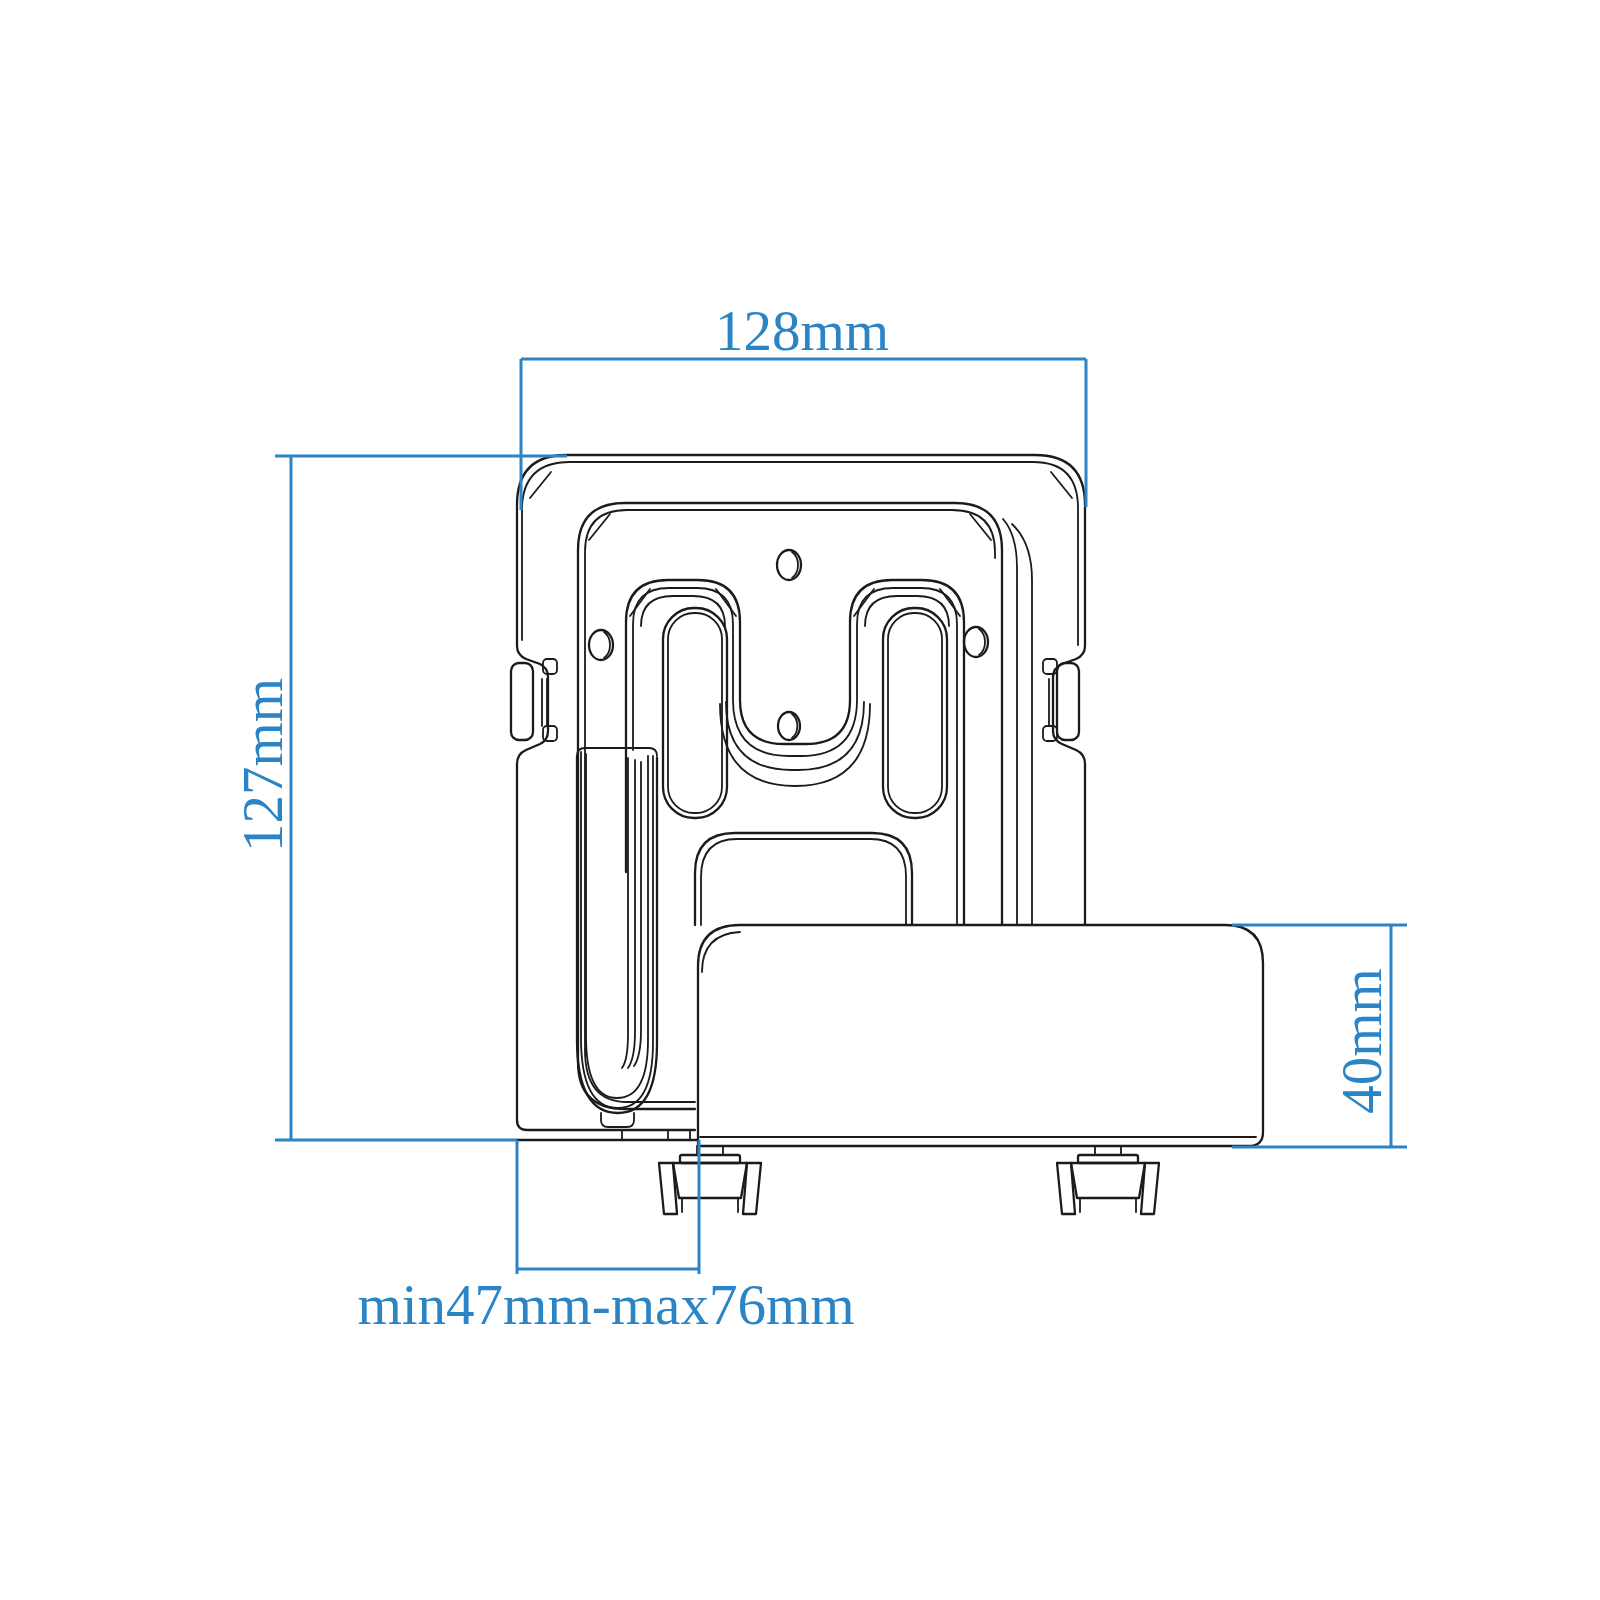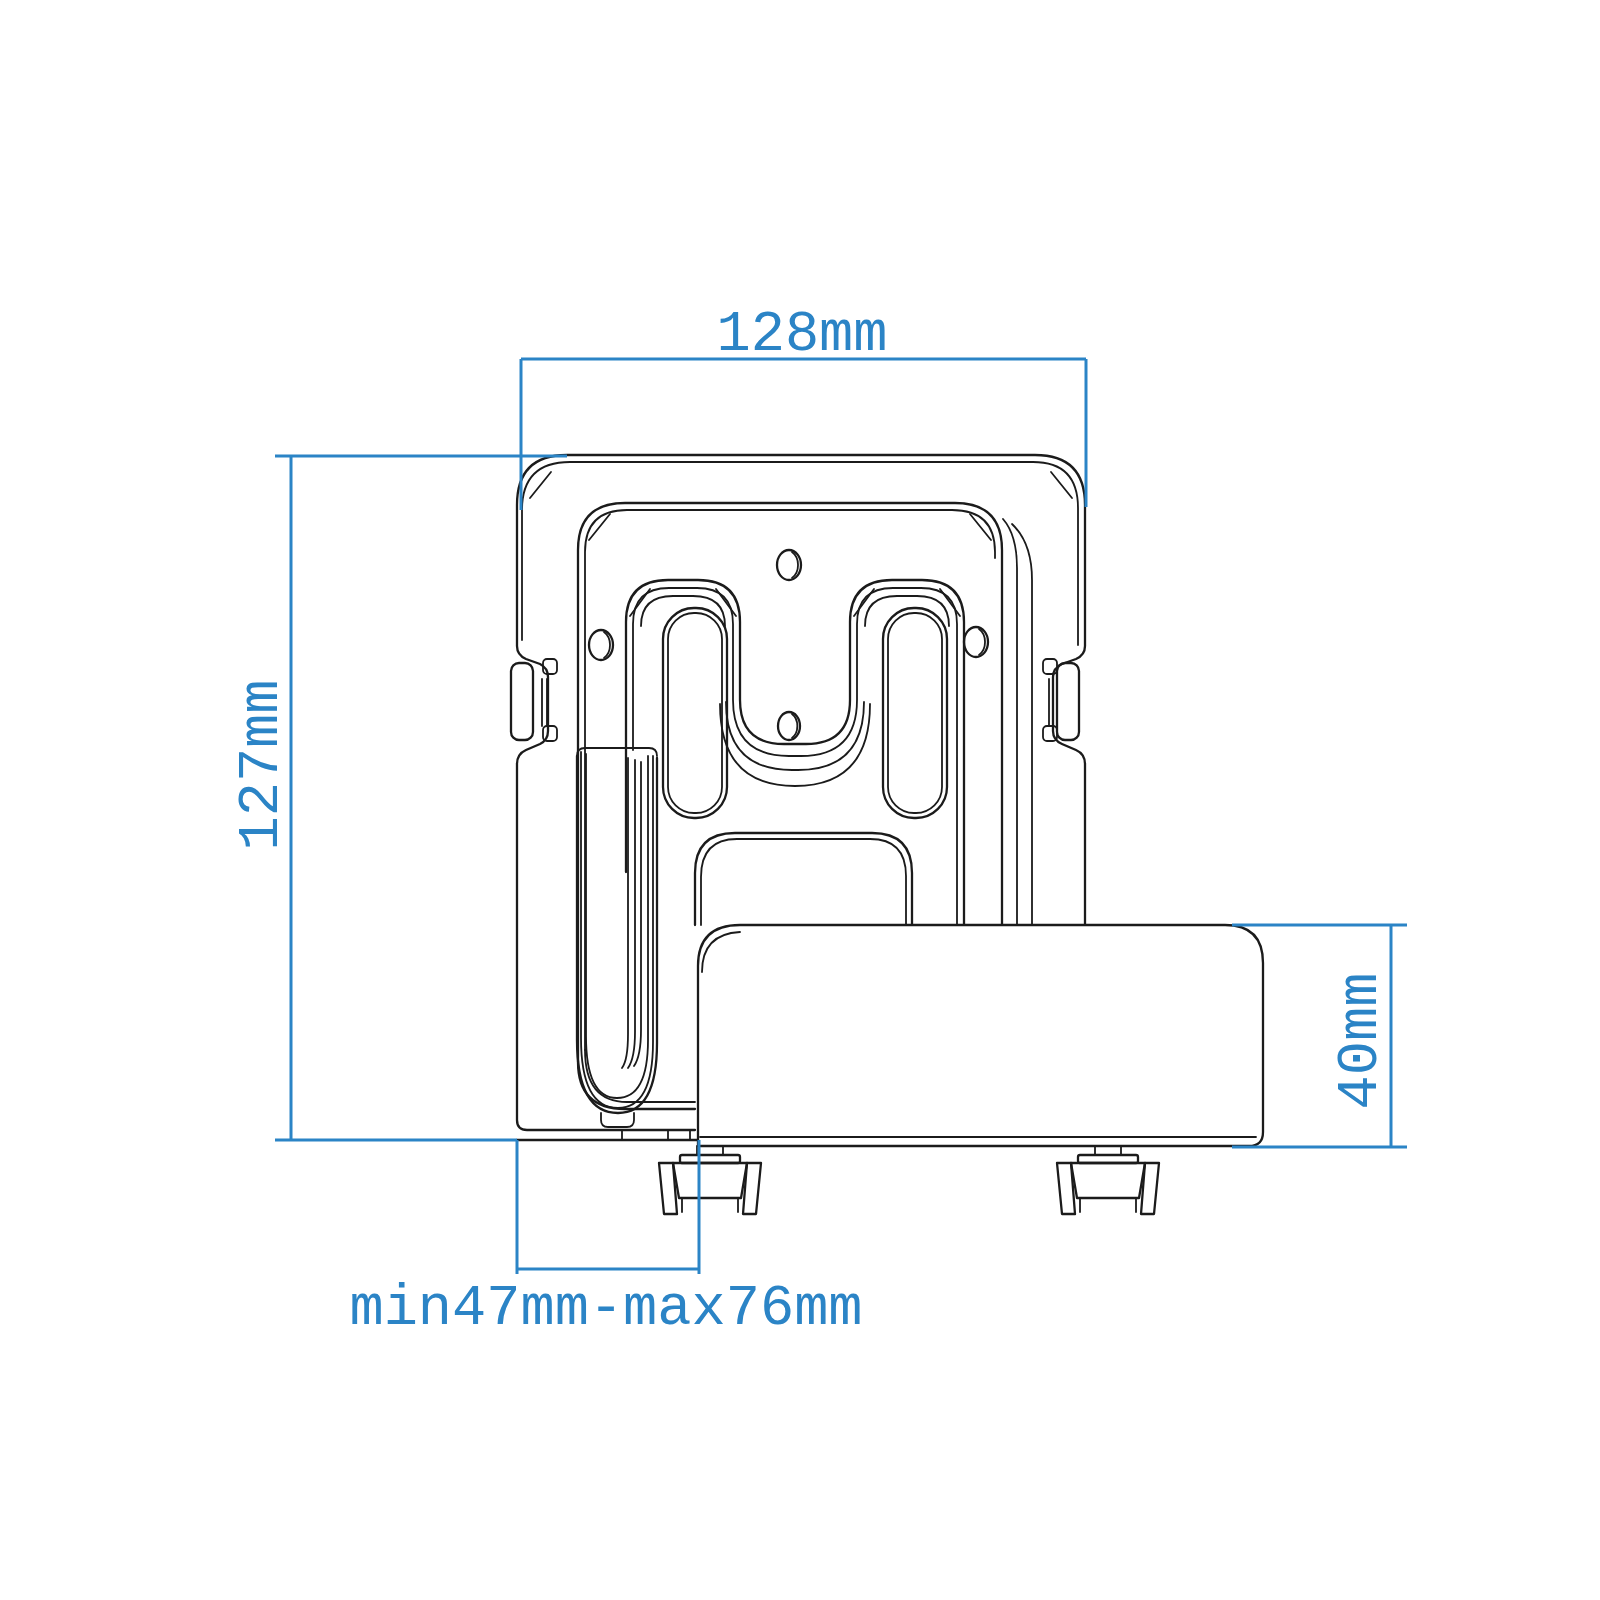--- a/index.html
+++ b/index.html
@@ -1,20 +1,20 @@
 <!DOCTYPE html>
 <html><head>
 <meta charset="utf-8">
 <style>
   html,body{margin:0;padding:0;background:#ffffff;}
   .canvas{
     position:relative;
     width:1600px;height:1600px;
     background:#ffffff;
-    font-family:Liberation Mono, monospace;
+    font-family:Liberation Serif, serif;
     overflow:hidden;
   }
   svg{display:block;width:1600px;height:1600px;}
   .ink{stroke:#1b1b1b;stroke-width:2.3;fill:none;stroke-linecap:round;stroke-linejoin:round;}
   .ink-thin{stroke:#1b1b1b;stroke-width:1.8;fill:none;stroke-linecap:round;stroke-linejoin:round;}
   .dim{stroke:#2b84c6;stroke-width:3;fill:none;stroke-linecap:butt;}
   .dim-text{fill:#2b84c6;font-size:57px;letter-spacing:0px;}
   .whitefill{fill:#ffffff;}
 </style>
 </head>

